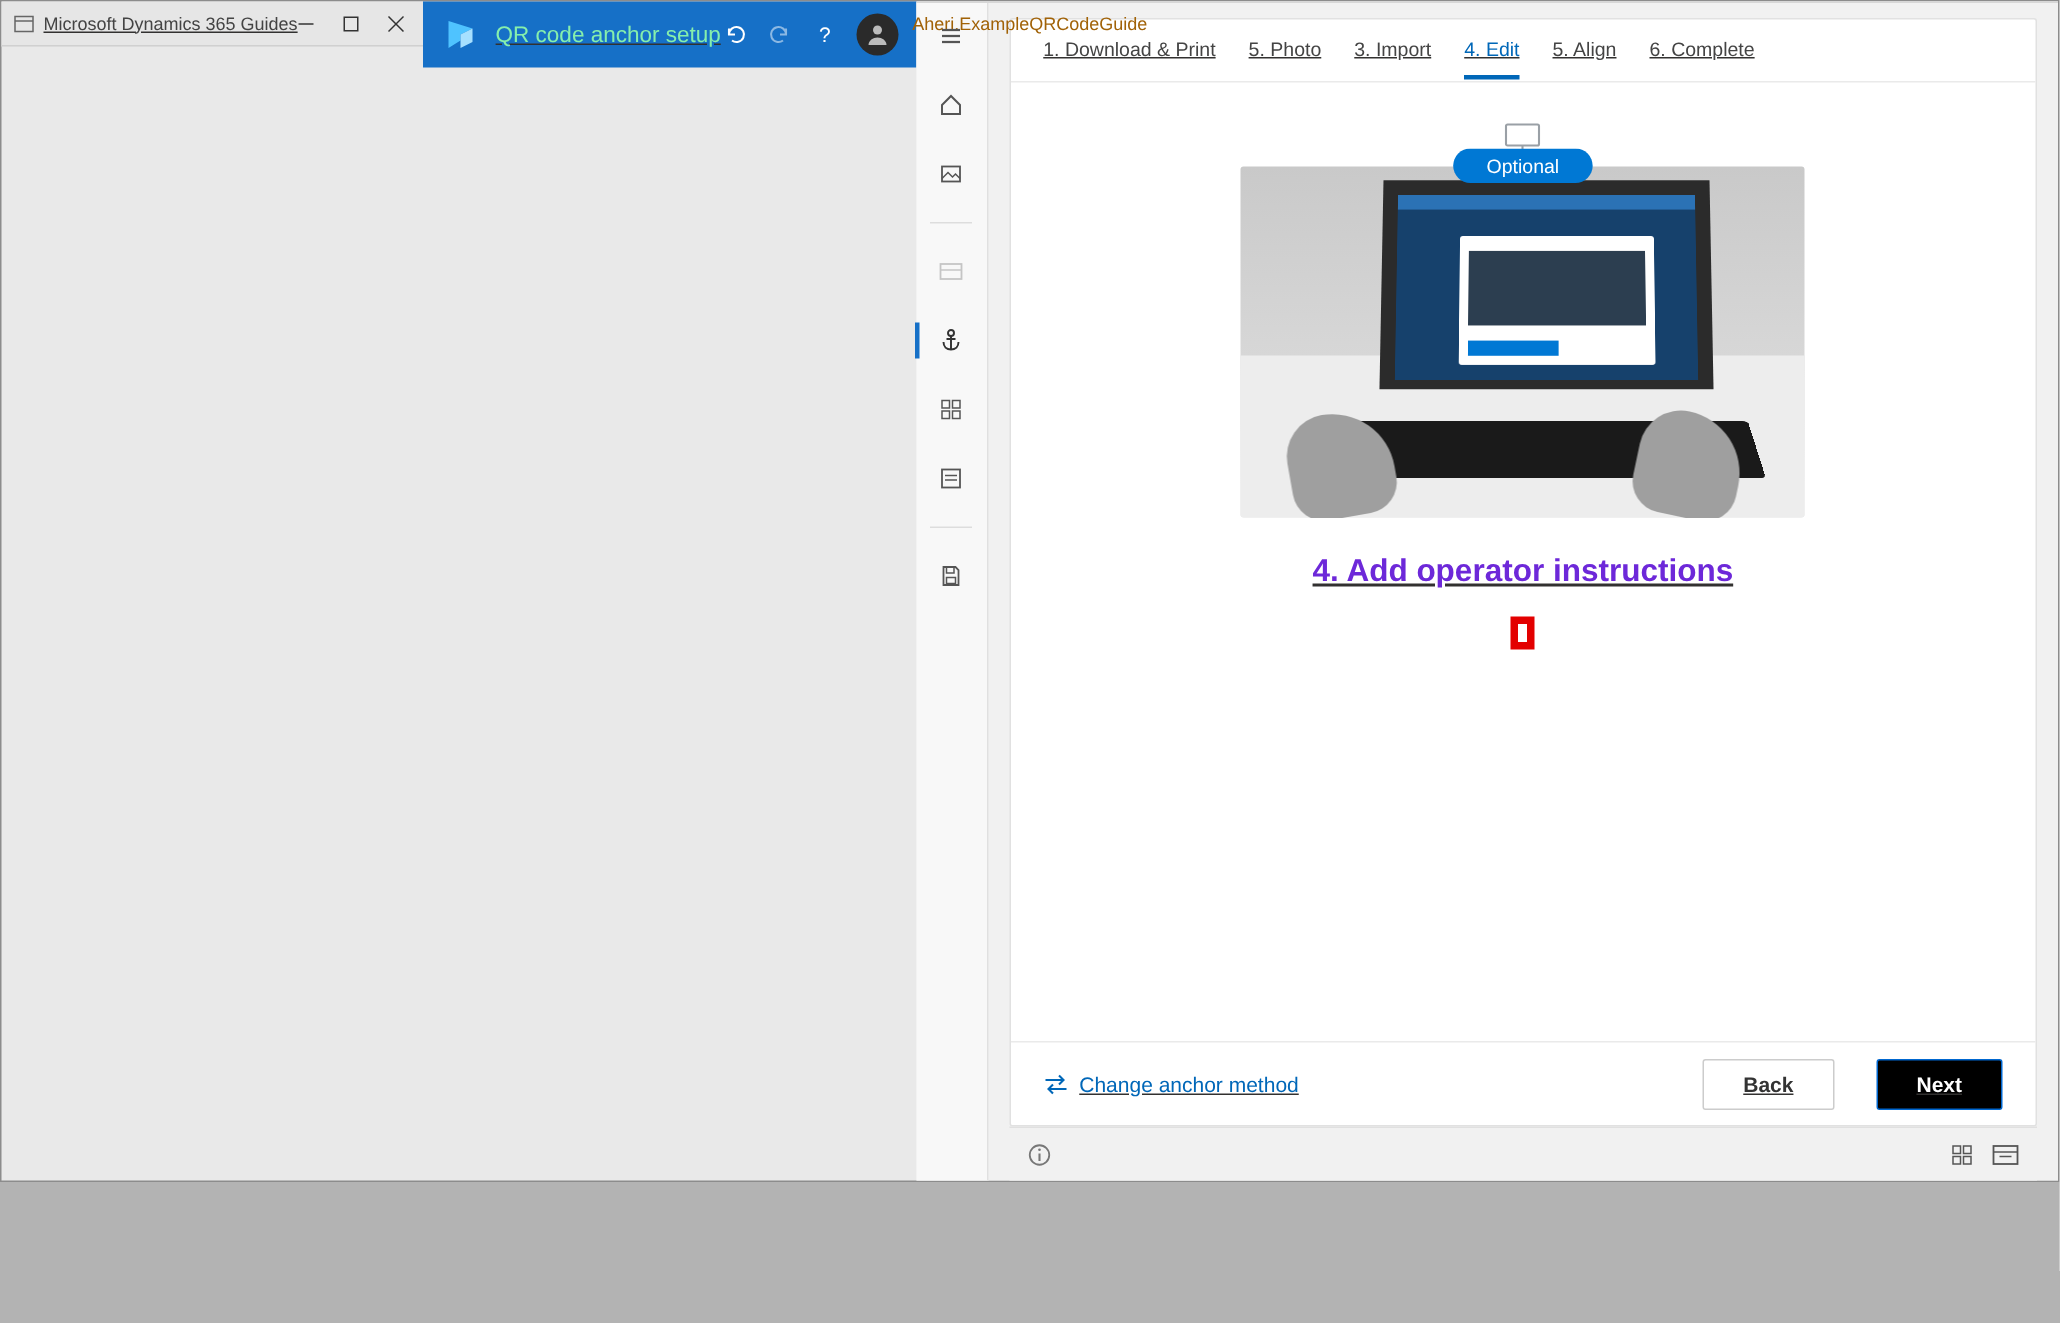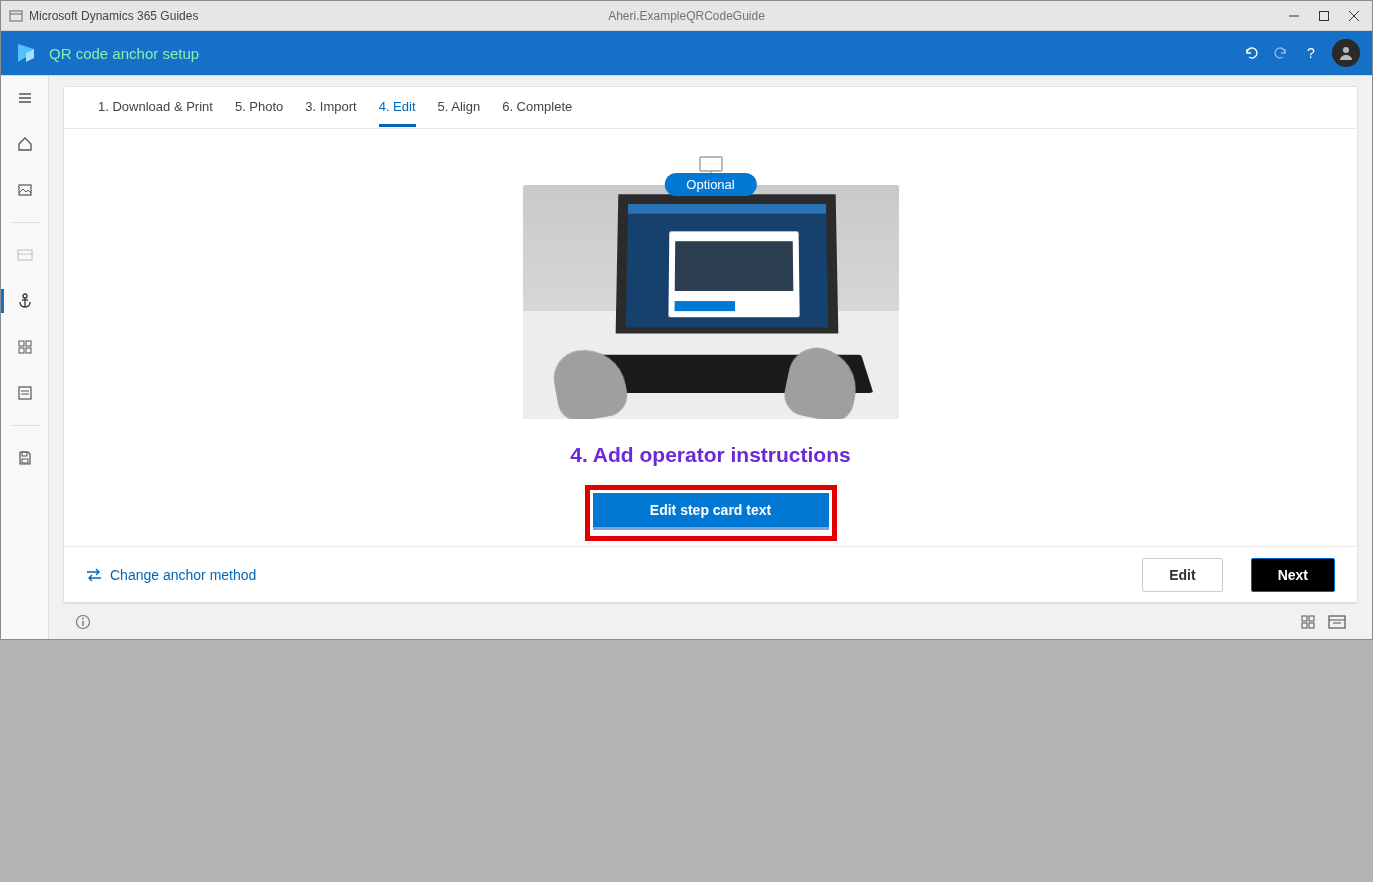--- a/index.html
+++ b/index.html
@@ -1,41 +1,41 @@
 <!DOCTYPE html>
 <html><head>
 <meta charset="utf-8">
 <style>
   * { box-sizing: border-box; margin: 0; padding: 0; }
   body { font-family: "Segoe UI", Arial, sans-serif; font-size: 13px; color: #323130; background: #b3b3b3; width: 1373px; height: 882px; overflow: hidden; }
-  .window { width: 1373px; height: 640px; display: flex; flex-direction: column; background: #e9e9e9; border: 1px solid #8c8c8c; }
+  .window { width: 1373px; height: 788px; display: flex; flex-direction: row; background: #e9e9e9; border: 1px solid #8c8c8c; text-decoration: underline; }
   
   .titlebar { height: 30px; background: #e6e6e6; display: flex; align-items: center; padding: 0 8px; font-size: 12px; color: #444; border-bottom: 1px solid #d0d0d0; }
   .titlebar .app-icon { width: 14px; height: 14px; margin-right: 6px; display:inline-flex; }
   .titlebar .app-name { white-space: nowrap; }
-  .titlebar .doc-name { flex: 0 0 auto; position: absolute; left: 50%; transform: translateX(-50%); color: #737373; }
+  .titlebar .doc-name { flex: 0 0 auto; position: absolute; left: 50%; transform: translateX(-50%); color: #a16207; }
   .titlebar .win-controls { margin-left: auto; display: flex; gap: 18px; align-items: center; padding-right: 4px; color:#333;}
   .titlebar .win-controls span{cursor:default;}
   
   .blueheader { height: 44px; background: #1670c7; color: #86efac; display: flex; align-items: center; padding: 0 12px; }
   .blueheader .logo { width: 26px; height: 26px; margin-right: 10px; display:inline-flex; align-items:center; justify-content:center;}
   .blueheader .title { font-size: 15px; }
   .blueheader .right { margin-left: auto; display: flex; align-items: center; gap: 12px; }
   .blueheader .avatar { width: 28px; height: 28px; border-radius: 50%; background: #2a2a2a; display: flex; align-items:center; justify-content:center; }
   
   .bodyarea { flex: 1; display: flex; background: #f1f1f1; border-top: 1px solid #d7d7d7;}
   .leftrail { width: 48px; background: #f8f8f8; border-right: 1px solid #e0e0e0; display:flex; flex-direction:column; align-items:center; padding-top:8px; gap:18px;}
   .leftrail .railitem { width:48px; height:28px; display:flex; align-items:center; justify-content:center; color:#555; position:relative;}
   .leftrail .railitem.active::before{content:"";position:absolute;left:0;top:2px;bottom:2px;width:3px;background:#1670c7;}
   .leftrail .divider{height:1px;width:28px;background:#ddd;}
   
   .mainpanel { flex:1; padding: 10px 14px 0 14px; display:flex; flex-direction:column;}
   .card { background:#fff; border:1px solid #e1e1e1; border-radius:2px; flex:1; display:flex; flex-direction:column;}
   
-  .steptabs { height:42px; display:flex; align-items:center; gap:22px; padding:0 34px; border-bottom:1px solid #eaeaea; font-size:13px; color:#444;}
+  .steptabs { height:42px; display:flex; align-items:center; gap:22px; padding:0 22px; border-bottom:1px solid #eaeaea; font-size:13px; color:#444;}
   .steptab{padding:10px 0; border-bottom:3px solid transparent; cursor:default;}
   .steptab.active{color:#0067b8; border-bottom-color:#0067b8;}
   
   .centerwrap{flex:1; display:flex; flex-direction:column; align-items:center; padding-top:26px;}
   .monitor-icon{width:28px;height:24px;margin-bottom:6px;}
   .illus-wrap{position:relative;text-align:center;}
   .optional-badge{position:absolute; top:-12px; left:50%; transform:translateX(-50%); background:#0078d4;color:#fff; padding:4px 22px; border-radius:14px; font-size:13px; z-index:2;}
   .illus{width:376px;height:234px; background:linear-gradient(#c9c9c9,#e3e3e3); position:relative; overflow:hidden; border-radius:2px;}
   .desk{position:absolute;left:0;right:0;bottom:0;height:46%;background:#ededed;}
   .laptop-screen{position:absolute; left:94px; top:8px; width:220px; height:140px; background:#16416c; border:10px solid #2b2b2b; border-bottom-width:6px; transform:perspective(600px) rotateX(6deg);}
@@ -225,35 +225,34 @@
                     <div class="dlg-btn"></div>
                   </div>
               </div>
               <div class="laptop-base"></div>
               <div class="hand left"></div>
               <div class="hand right"></div>
             </div>
           </div>
           <div class="step-title">4. Add operator instructions</div>
           <div class="highlight-box">
-            <button class="editbtn">Edit step card text</button>
             <div class="editbtn-underline"></div>
           </div>
         </div>
 
         <div class="cardfooter">
           <div class="change-link">
             <svg width="16" height="14" viewBox="0 0 16 14">
                 <path d="M1 4h12M10 1l3 3-3 3" fill="none" stroke="#0067b8" stroke-width="1.4"></path>
                 <path d="M15 10H3M6 7l-3 3 3 3" fill="none" stroke="#0067b8" stroke-width="1.4"></path>
               </svg>
             <span>Change anchor method</span>
           </div>
           <div class="footer-spacer"></div>
-          <button class="btn">Edit</button>
+          <button class="btn">Back</button>
           <button class="btn primary">Next</button>
         </div>
       </div>
 
       <div class="statusbar">
         <span class="left-icon">
             <svg width="16" height="16" viewBox="0 0 16 16">
               <circle cx="8" cy="8" r="6.5" fill="none" stroke="#777" stroke-width="1.2"></circle>
               <line x1="8" y1="7" x2="8" y2="12" stroke="#777" stroke-width="1.4"></line>
               <circle cx="8" cy="4.5" r="0.9" fill="#777"></circle>

